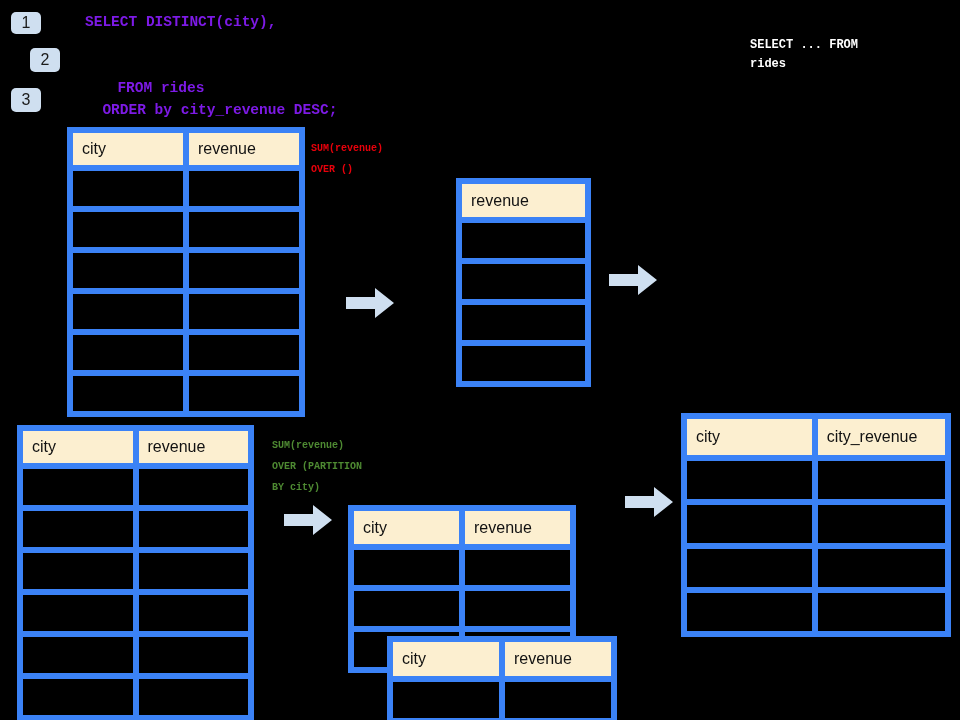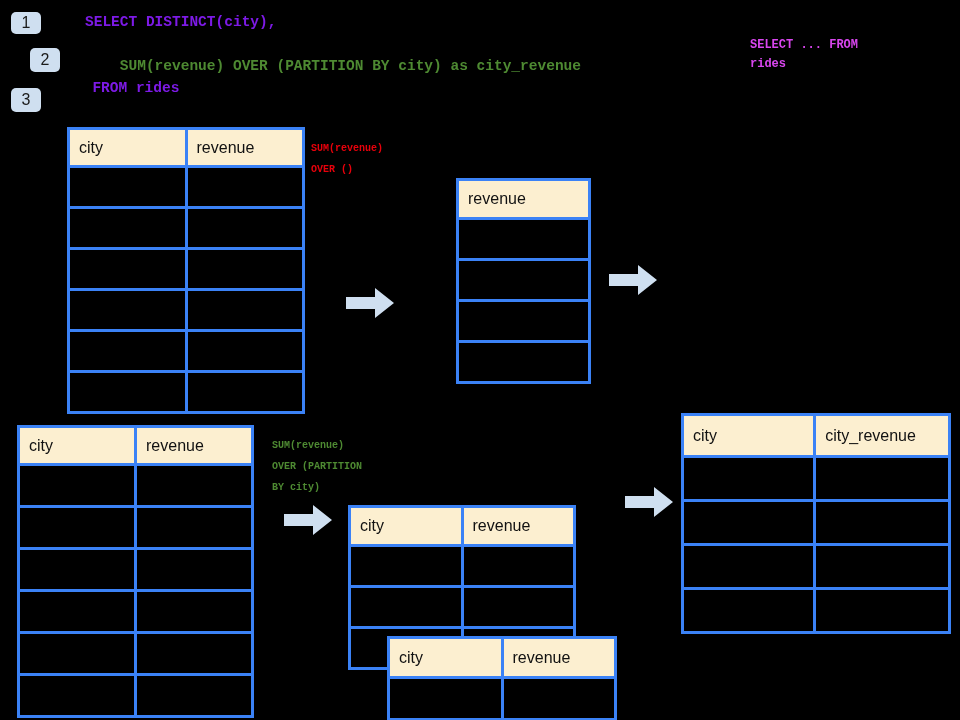--- a/index.html
+++ b/index.html
@@ -52,33 +52,33 @@
     font-size: 10px;
     font-weight: bold;
     line-height: 21px;
     white-space: pre;
   }
   .anno.red   { color: #e8000b; }
   .anno.green { color: #4e8a32; }
   .anno.small {
     font-size: 12px;
     line-height: 19px;
-    color: #d946ef;
+    color: #ffffff;
   }
 
   
   .tbl {
     position: absolute;
     border-collapse: collapse;
     table-layout: fixed;
     background: #000000;
     box-sizing: border-box;
   }
   .tbl td, .tbl th {
-    border: 3px solid #3b82f6;
+    border: 6px solid #3b82f6;
     padding: 0;
     margin: 0;
     box-sizing: border-box;
   }
   .tbl th {
     background: #fcefd0;
     color: #111111;
     font-family: "Liberation Sans", sans-serif;
     font-weight: normal;
     font-size: 16px;
@@ -106,22 +106,22 @@
     <span>1</span>
   </div>
   <div class="badge" style="left:30px; top:48px; width:30px; height:24px;">
     <span>2</span>
   </div>
   <div class="badge" style="left:11px; top:88px; width:30px; height:24px;">
     <span>3</span>
   </div>
 
   <div class="code c-purple" style="left:85px; top:12px;">SELECT DISTINCT(city),</div>
-  <div class="code c-green" style="left:85px; top:56px;">    SUM(revenue) OVER (PARTITION BY city) as city_revenue</div>
-  <div class="code c-purple" style="left:75px; top:78px;">  FROM rides</div>
+  <div class="code c-purple" style="left:100px; top:78px;">  FROM rides</div>
+  <div class="code c-purple" style="left:85px; top:100px;">  ORDER by city_revenue DESC;</div>
 
   <div class="anno small" style="left:750px; top:36px;">SELECT ... FROM
 rides</div>
 
   <div class="anno red" style="left:311px; top:138px;">SUM(revenue)
 OVER ()</div>
 
   <div class="anno green" style="left:272px; top:435px;">SUM(revenue)
 OVER (PARTITION
 BY city)</div>

